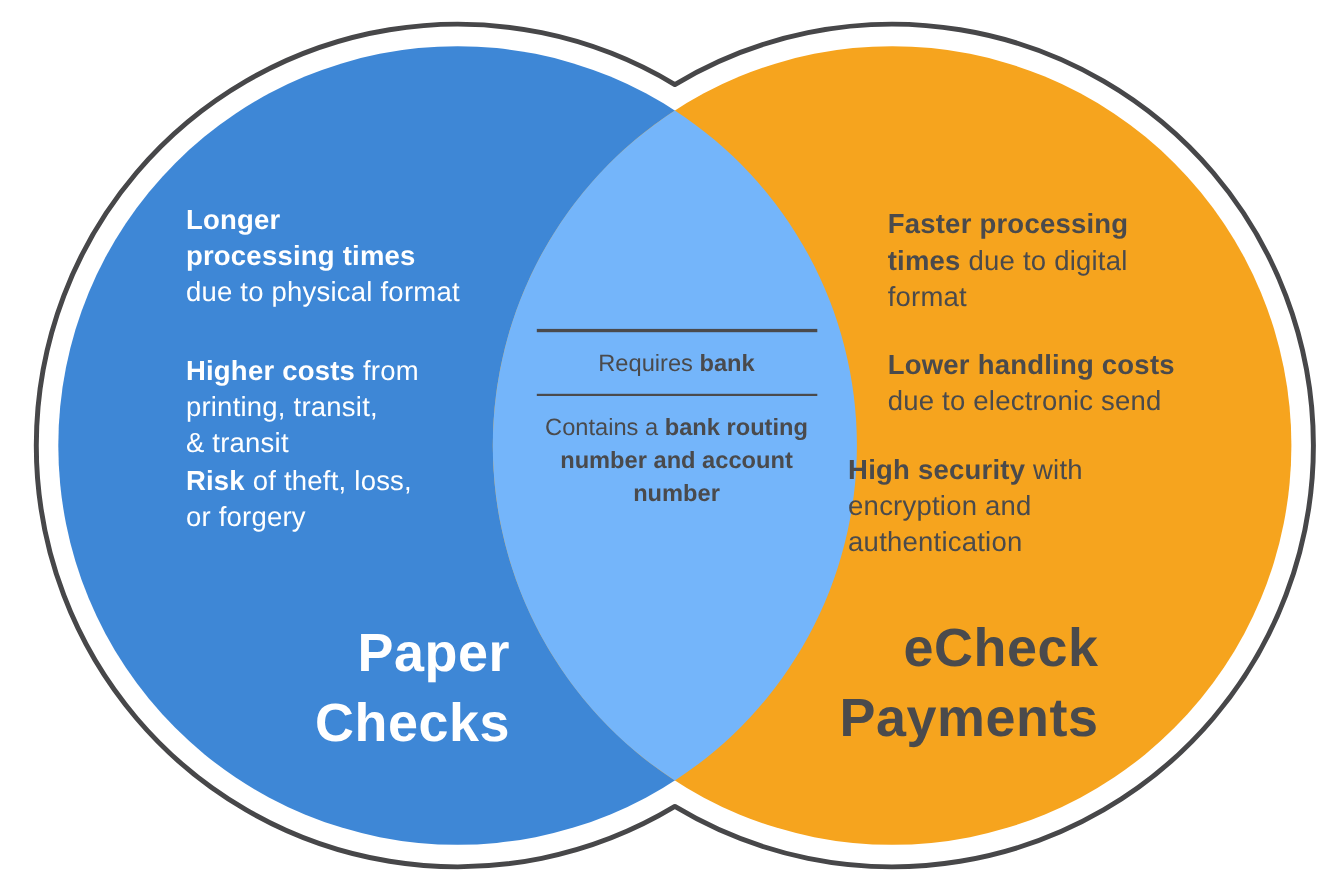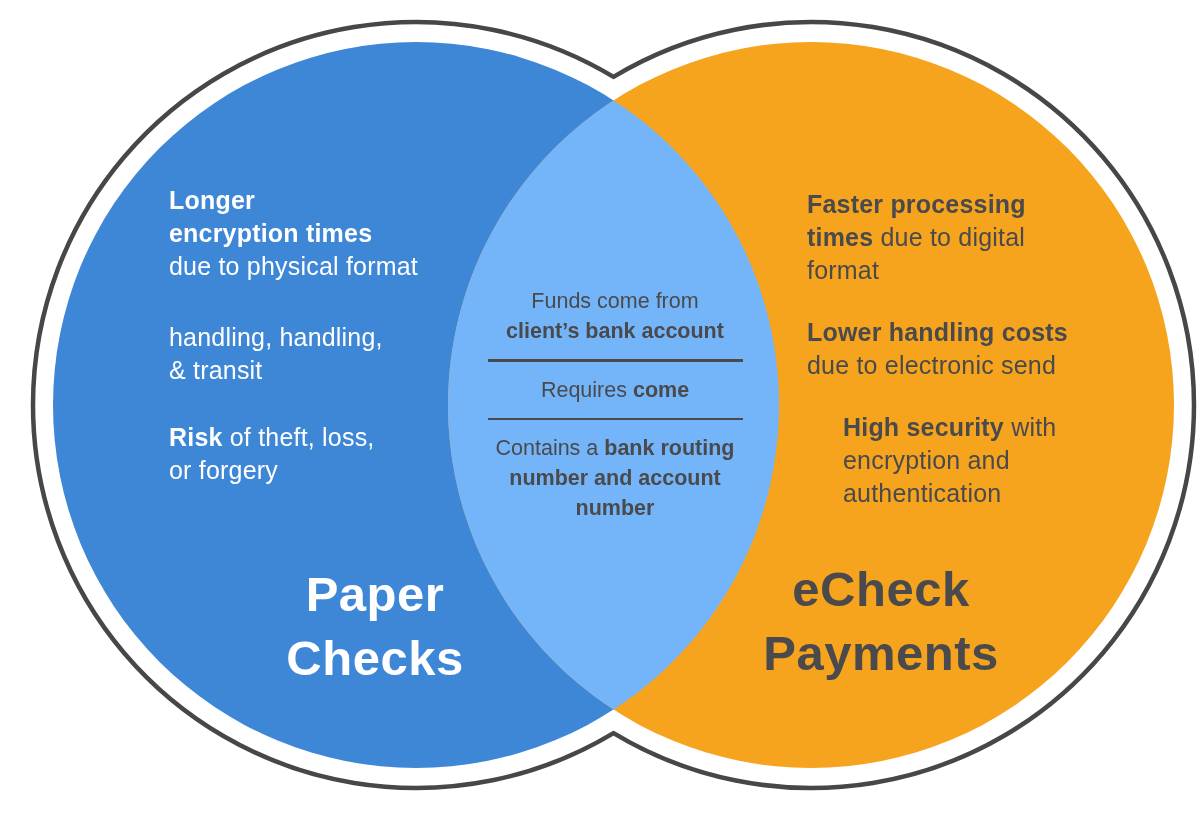--- a/index.html
+++ b/index.html
@@ -27,29 +27,29 @@
 
   .title{
     position:absolute;
     transform:translateX(-50%);
     font-size:49px;
     line-height:64px;
     font-weight:700;
     text-align:center;
     letter-spacing:.5px;
   }
-  .title .line{white-space:nowrap;}
+  .title .line{white-space:nowrap;text-align:right;}
 
   .blk-l1{left:156px;top:184px;}
   .blk-l2{left:156px;top:321px;}
   .blk-l3{left:156px;top:421px;}
 
   .blk-r1{left:794px;top:188px;}
   .blk-r2{left:794px;top:316px;}
-  .blk-r3{left:830px;top:411px;}
+  .blk-r3{left:758px;top:411px;}
 
   .title-left{left:362px;top:562px;}
   .title-right{left:868px;top:557px;}
 
   .mid-col{
     position:absolute;
     left:602px;top:286px;
     transform:translateX(-50%);
     width:320px;
     text-align:center;
@@ -71,40 +71,37 @@
 
   <svg width="1201" height="813" viewBox="0 0 1201 813">
     <path d="M 600.5 76.85 A 383 383 0 1 0 600.5 733.15 A 383 383 0 1 0 600.5 76.85 Z" style="fill:none;stroke:var(--outline,#474749);stroke-width:4.5;stroke-linejoin:round;"></path>
     <circle cx="403" cy="405" r="363" style="fill:var(--left-circle,#3E87D6);"></circle>
     <circle cx="798" cy="405" r="363" style="fill:var(--right-circle,#F6A41E);"></circle>
     <path d="M 600.5 100.43 A 363 363 0 0 0 600.5 709.57 A 363 363 0 0 0 600.5 100.43 Z" style="fill:var(--overlap,#74B5FA);"></path>
   </svg>
 
   <div class="blk left-txt blk-l1">
       <div class="line"><span class="b">Longer</span></div>
-      <div class="line"><span class="b">encryption times</span></div>
+      <div class="line"><span class="b">processing times</span></div>
       <div class="line"><span>due to physical format</span></div>
     </div>
   <div class="blk left-txt blk-l2">
-      <div class="line"><span>handling, handling,</span></div>
+      <div class="line"><span class="b">Higher costs</span><span> from</span></div>
+      <div class="line"><span>printing, transit,</span></div>
       <div class="line"><span>&amp; transit</span></div>
     </div>
   <div class="blk left-txt blk-l3">
       <div class="line"><span class="b">Risk</span><span> of theft, loss,</span></div>
       <div class="line"><span>or forgery</span></div>
     </div>
 
   <div class="mid-col">
-    <div class="mid-item">
-        <div class="line"><span>Funds come from</span></div>
-        <div class="line"><span class="b">client’s bank account</span></div>
-      </div>
     <div class="divider"></div>
     <div class="mid-item">
-        <div class="line"><span>Requires </span><span class="b">come</span></div>
+        <div class="line"><span>Requires </span><span class="b">bank</span></div>
       </div>
     <div class="divider"></div>
     <div class="mid-item">
         <div class="line"><span>Contains a </span><span class="b">bank routing</span></div>
         <div class="line"><span class="b">number and account</span></div>
         <div class="line"><span class="b">number</span></div>
       </div>
   </div>
 
   <div class="blk dark-txt blk-r1">

